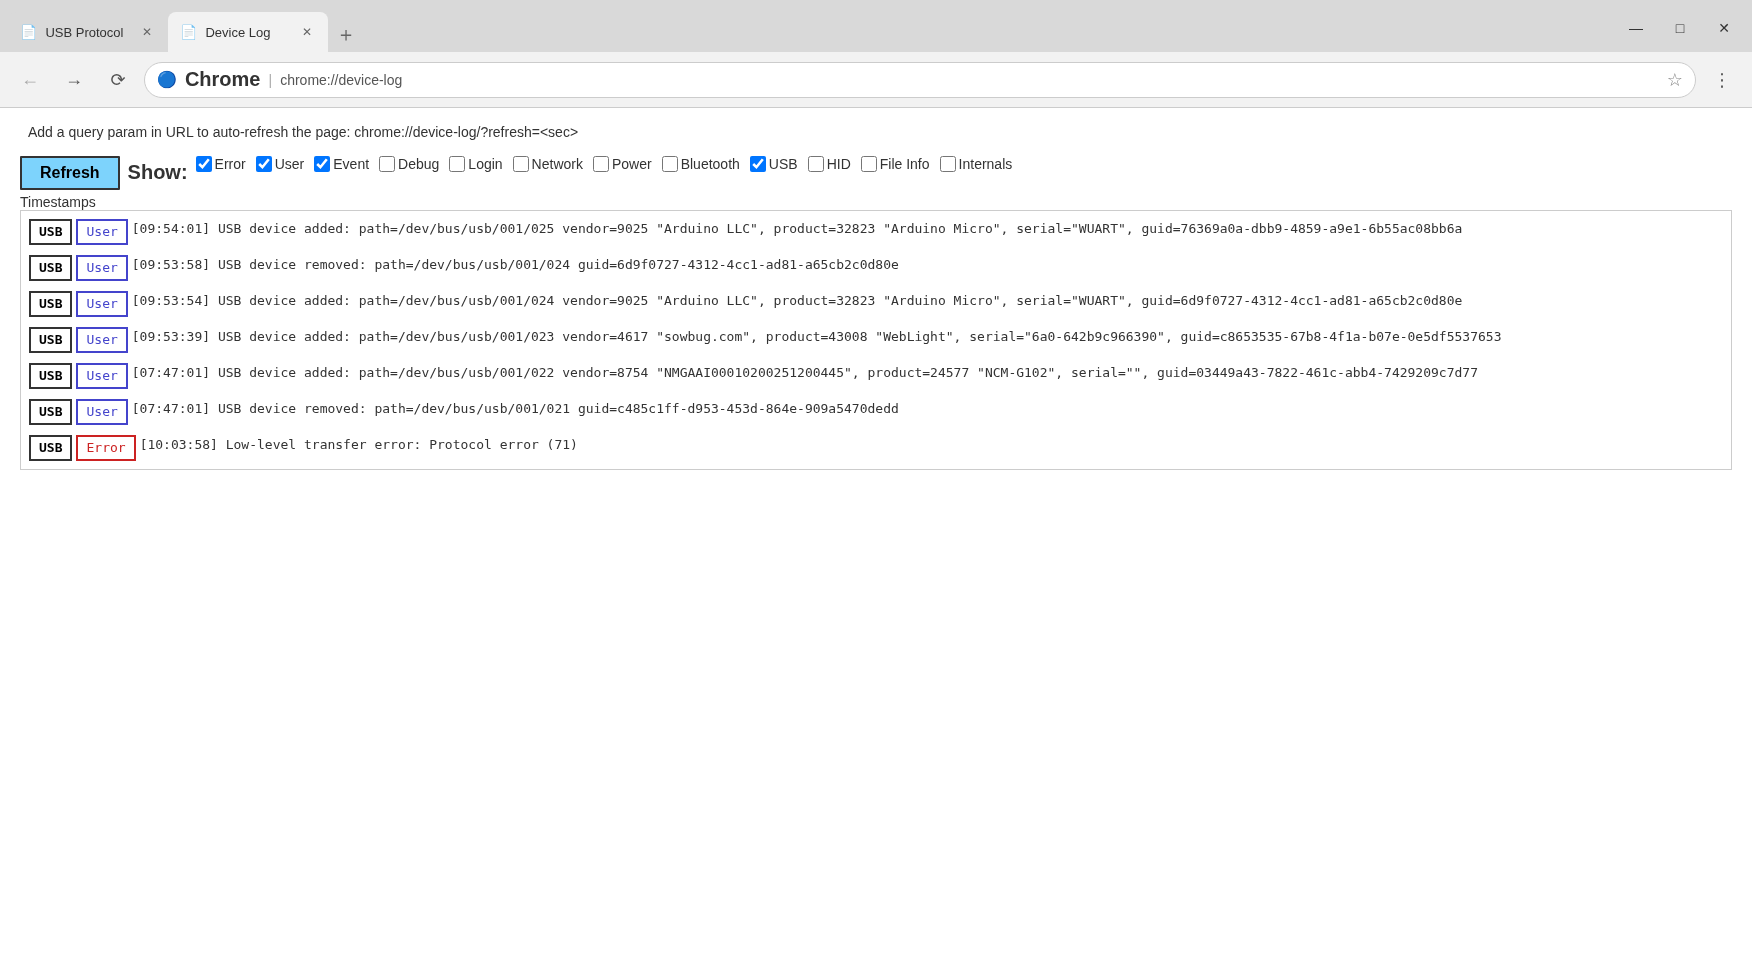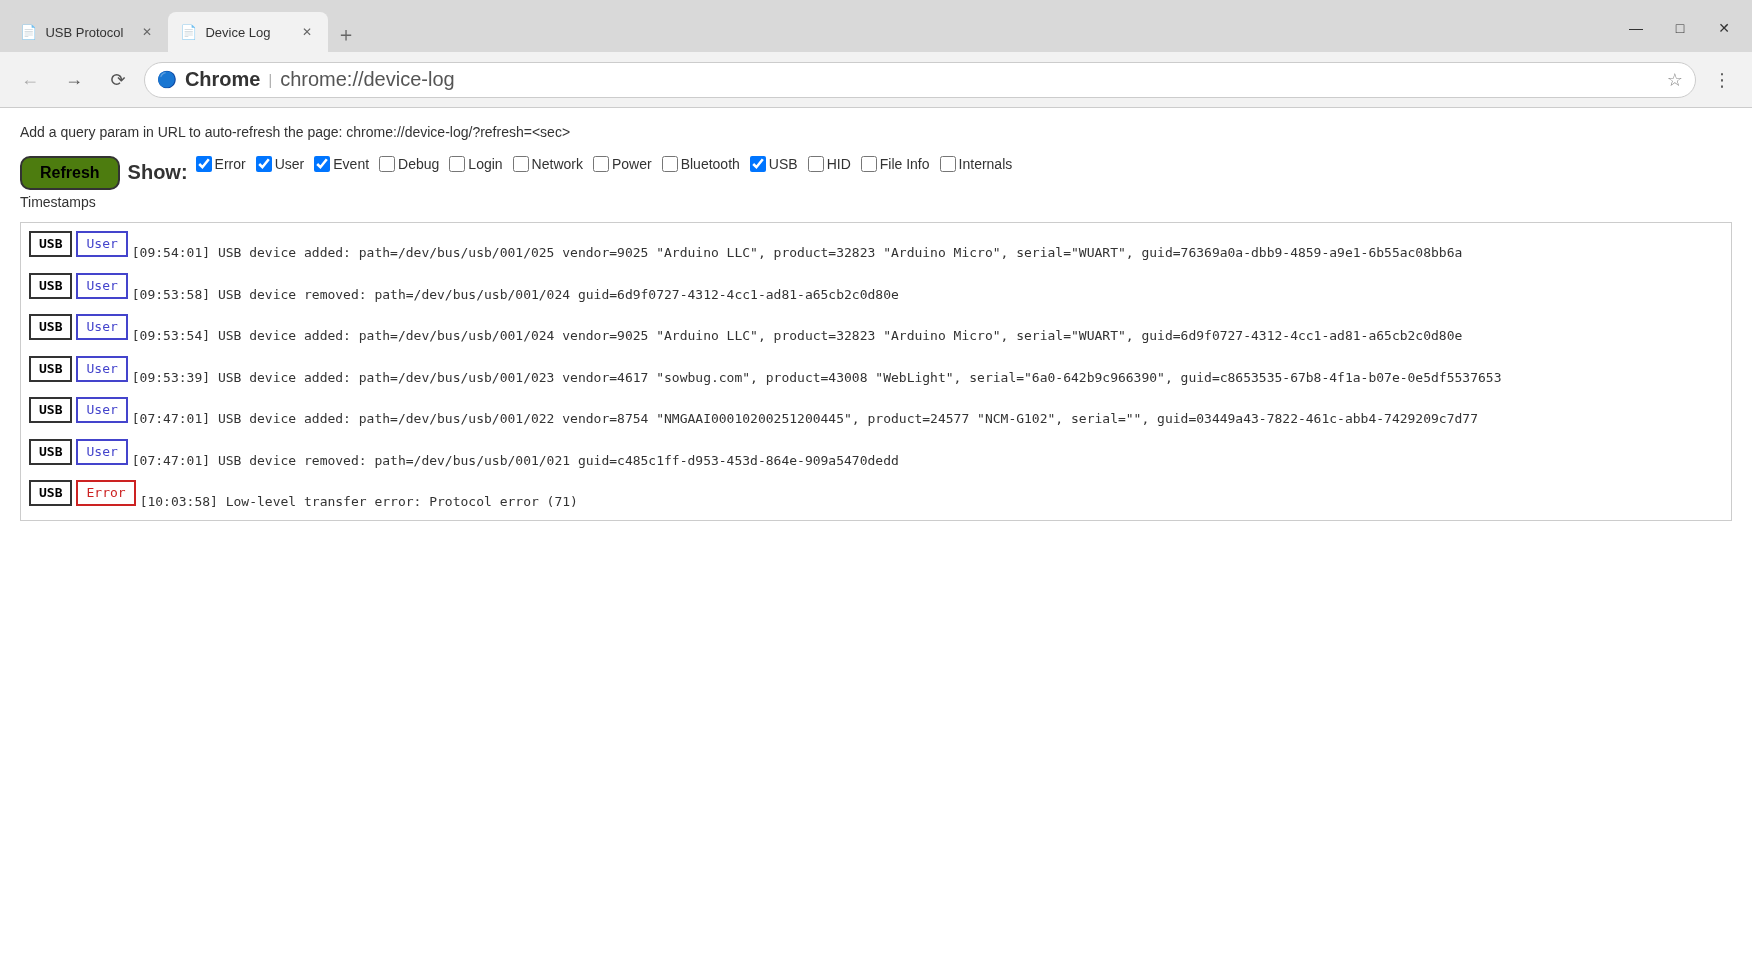--- a/index.html
+++ b/index.html
@@ -111,21 +111,21 @@
       background: white;
       border: 1px solid #ccc;
       border-radius: 18px;
       display: flex;
       align-items: center;
       padding: 0 12px;
       gap: 8px;
     }
     .omnibox-icon { font-size: 16px; color: #555; }
     .omnibox-site { font-weight: bold; color: #333; font-size: 20px; }
-    .omnibox-url { color: #555; font-size: 20px; }
+    .omnibox-url { color: #555; font-size: 14px; }
     .omnibox-star { margin-left: auto; font-size: 18px; color: #888; cursor: pointer; }
     .menu-btn {
       width: 36px;
       height: 36px;
       border-radius: 50%;
       border: none;
       background: none;
       display: flex;
       align-items: center;
       justify-content: center;
@@ -137,36 +137,37 @@
     
     .page-content {
       background: white;
       padding: 16px 20px;
       min-height: calc(968px - 108px);
     }
     .hint-text {
       font-size: 14px;
       color: #333;
       margin-bottom: 16px;
+      margin-left: 8px;
     }
     .controls-bar {
       display: flex;
       align-items: flex-start;
       flex-wrap: wrap;
       gap: 8px;
       margin-bottom: 4px;
     }
     .refresh-btn {
       border: 2px solid #333;
-      background: #4d7c0f;
+      background: #7dd3fc;
       padding: 6px 18px;
       font-size: 16px;
       font-weight: bold;
       cursor: pointer;
-      border-radius: 10px;
+      border-radius: 1px;
     }
     .show-label {
       font-size: 20px;
       font-weight: bold;
       color: #333;
       line-height: 32px;
     }
     .checkbox-group {
       display: flex;
       align-items: center;
@@ -187,21 +188,20 @@
     }
     .checkbox-item label {
       font-size: 14px;
       color: #333;
       cursor: pointer;
       white-space: nowrap;
     }
     .timestamps-label {
       font-size: 14px;
       color: #333;
-      margin-bottom: 12px;
     }
 
     
     .log-area {
       border: 1px solid #ccc;
       padding: 8px;
       font-family: monospace;
       font-size: 13px;
     }
     .log-entry {
@@ -234,21 +234,20 @@
       padding: 1px 8px;
       font-size: 13px;
       white-space: nowrap;
       line-height: 20px;
     }
     .log-message {
       flex: 1;
       color: #333;
       line-height: 1.5;
       word-break: break-all;
-      margin-top: 12px;
     }
   </style>
 </head>
 <body>
 
 <div class="window-frame">
 
   <div class="title-bar">
     <div class="tab">
       <span class="tab-icon">📄</span>

